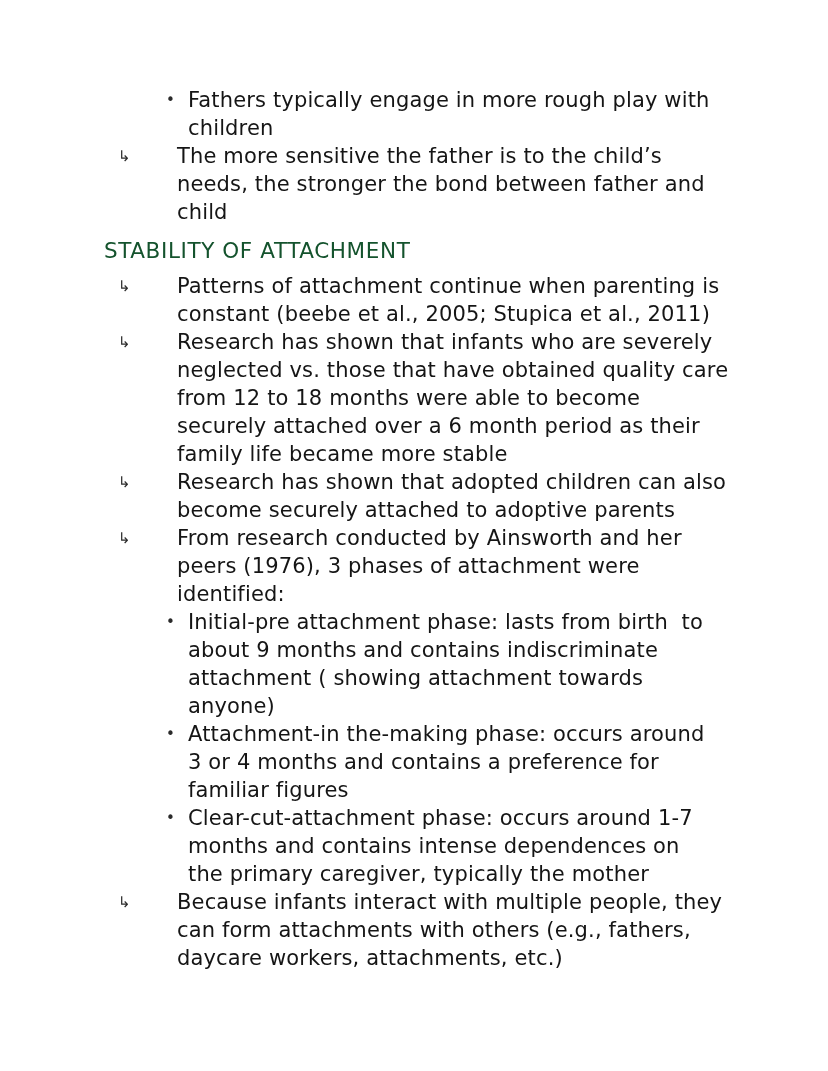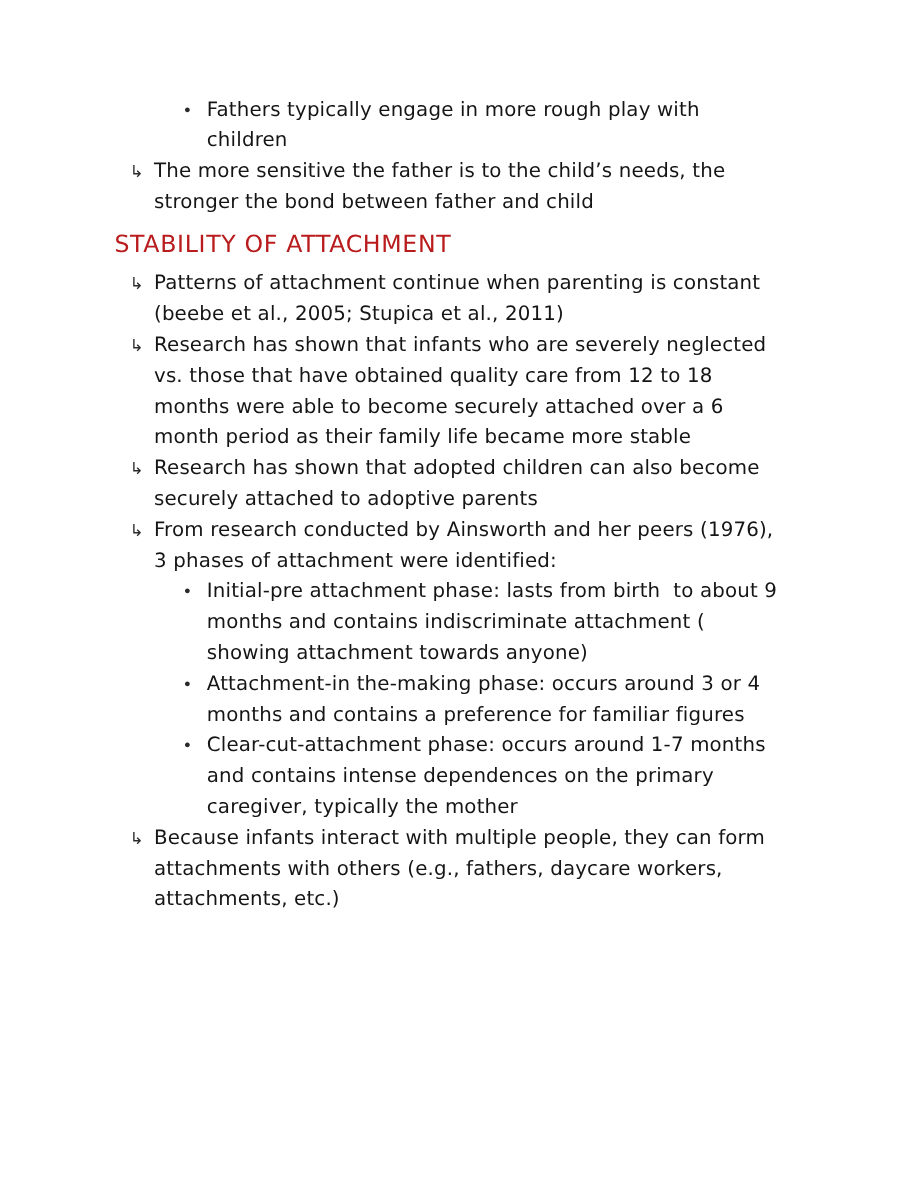--- a/index.html
+++ b/index.html
@@ -28,21 +28,21 @@
     left: 96px;
     top: 86px;
     width: 636px;
   }
 
   
   .heading {
     font-family: "DejaVu Sans", "Liberation Sans", sans-serif;
     font-size: 21.5px;
     letter-spacing: 0.6px;
-    color: #b91c1c;
+    color: #14532d;
     font-weight: 400;
     margin: 10px 0 6px 0;
     padding-left: 8px;
     line-height: 30px;
     font-stretch: normal;
     text-transform: uppercase;
   }
 
   
   .lvl1, .lvl2 {
@@ -72,27 +72,27 @@
   }
   .marker-dot {
     width: 22px;
     font-size: 15px;
     text-align: left;
     position: relative;
     top: 0px;
   }
   .txt {
     flex: 1 1 auto;
-    font-size: 18px;
+    font-size: 21px;
     line-height: 28px;
     letter-spacing: 0.15px;
     color: #151515;
     white-space: pre-wrap;
   }
-  .lvl1 > .txt { max-width: 570px; }
+  .lvl1 > .txt { max-width: 570px; margin-left: 37px; }
   .lvl2 > .txt { max-width: 522px; }
 </style>
 </head>
 <body>
 
 <div class="page">
   <div class="doc-body" id="doc-body">
       <div class="lvl2">
         <span class="marker marker-dot">•</span>
         <span class="txt">Fathers typically engage in more rough play with children</span>

